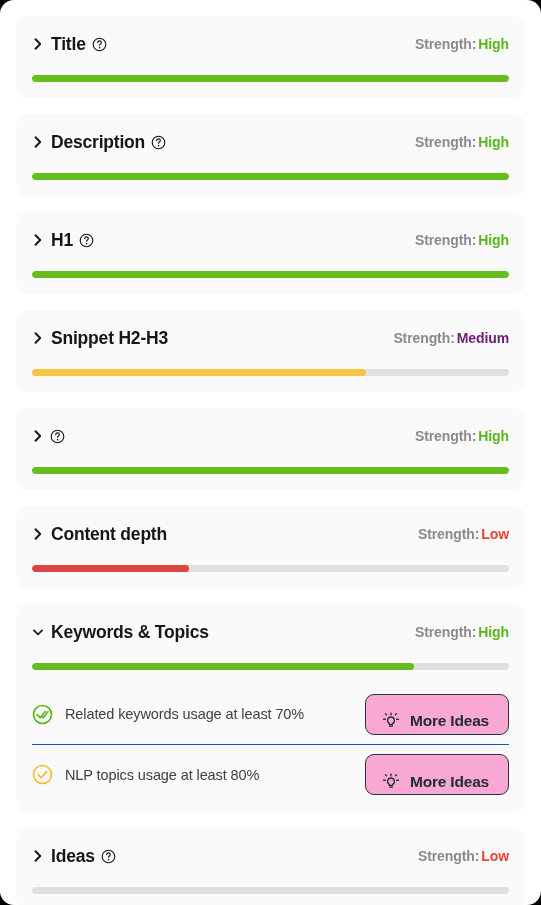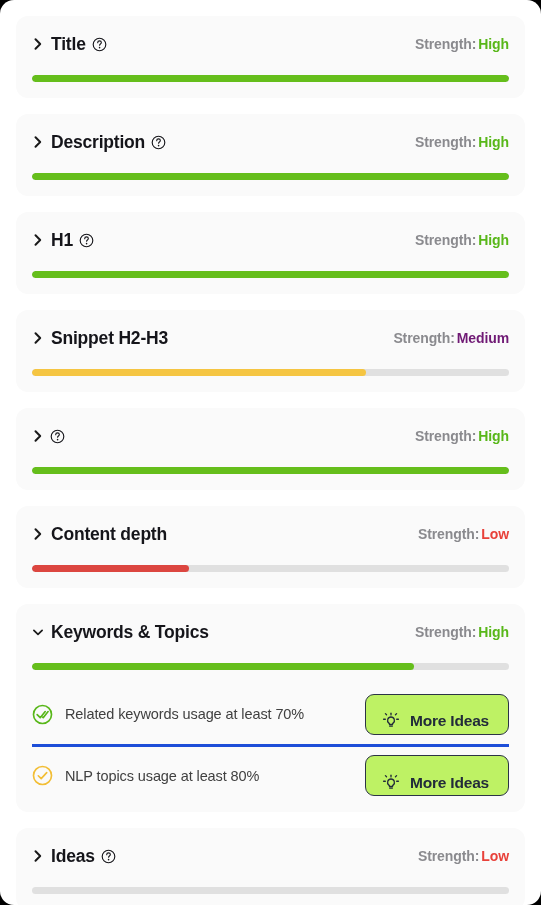--- a/index.html
+++ b/index.html
@@ -113,21 +113,21 @@
   .check-rows { margin-top: 14px; }
 
   .check-row {
     display: flex;
     align-items: center;
     justify-content: space-between;
     min-height: 60px;
     box-sizing: border-box;
   }
   .check-row + .check-row {
-    border-top: 3px solid #1d4ed8;
+    border-top: 1px solid #1d4ed8;
   }
 
   .check-left {
     display: flex;
     align-items: center;
     gap: 12px;
     min-width: 0;
   }
 
   .check-icon {
@@ -147,21 +147,21 @@
   }
 
   .ideas-btn {
     display: inline-flex;
     align-items: center;
     gap: 9px;
     height: 41px;
     padding: 14px 19px 0 15px;
     border: 1.6px solid #2B3445;
     border-radius: 9px;
-    background: #bef264;
+    background: #f9a8d4;
     color: #222B3A;
     font-family: inherit;
     font-size: 15.5px;
     font-weight: bold;
     letter-spacing: -0.2px;
     cursor: pointer;
     flex: none;
     box-sizing: border-box;
   }
   .bulb-icon {

